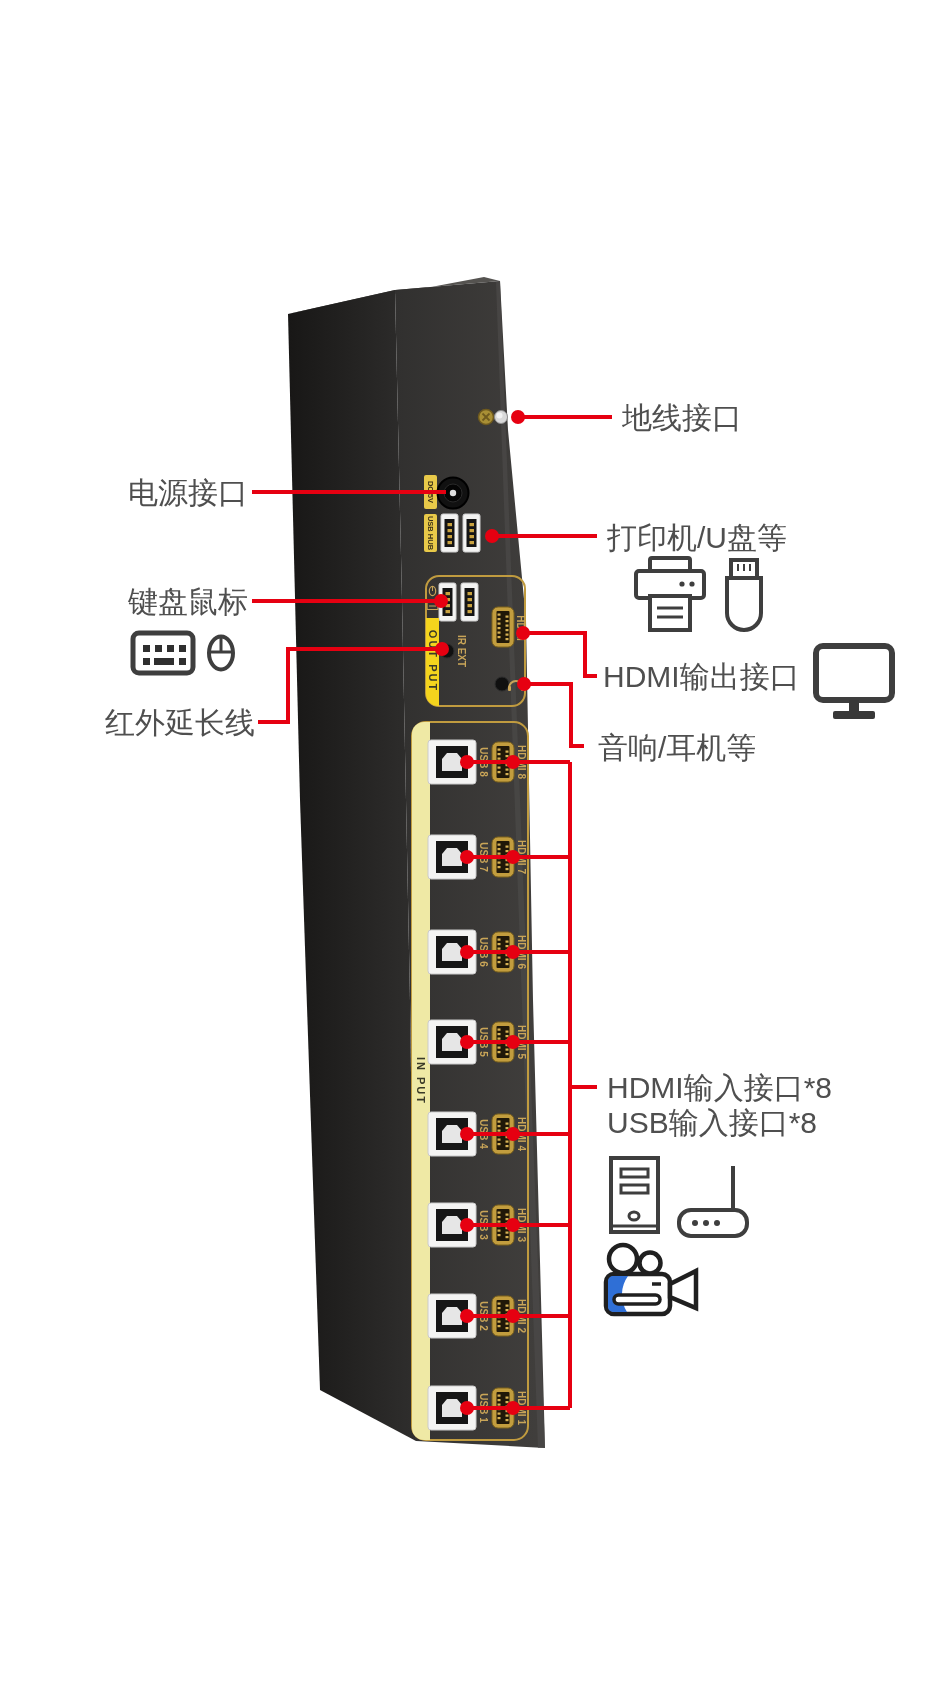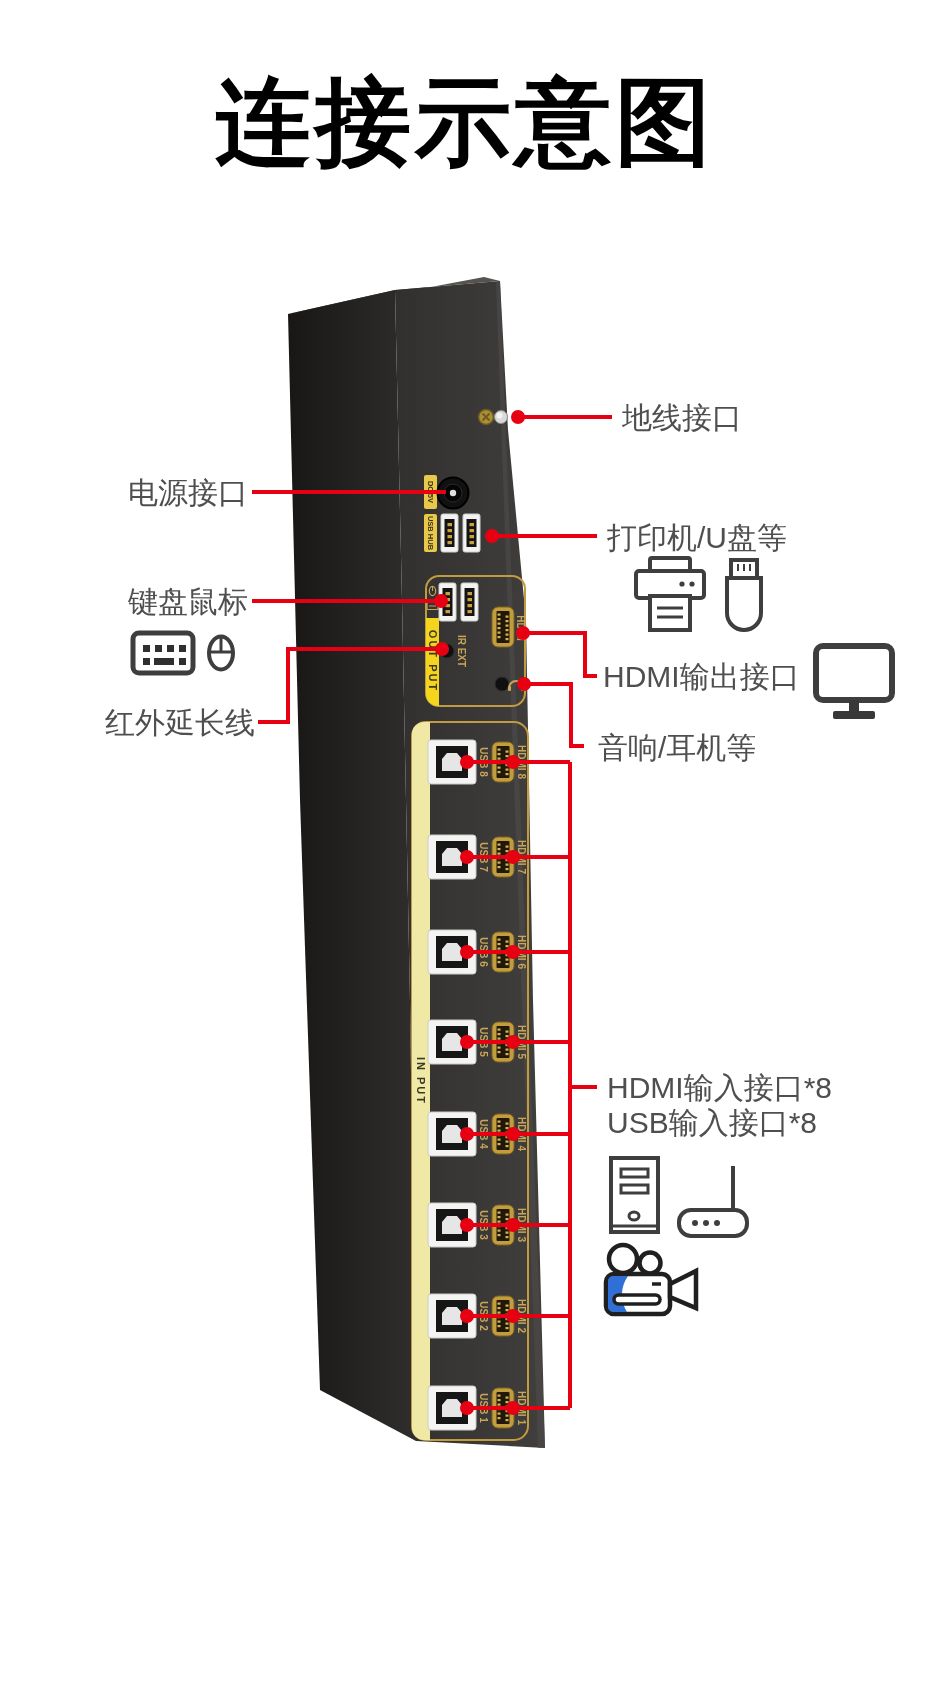--- a/index.html
+++ b/index.html
@@ -14,21 +14,20 @@
   .gold-outline{fill:none;stroke:#c09b3f;stroke-width:2;}
   .port-lb{font-size:10px;font-weight:bold;fill:#c9a558;}
   .tag-lb{font-size:7.5px;font-weight:bold;fill:#3a3117;}
   .stripe-lb{font-size:11px;font-weight:bold;fill:#3a3a28;letter-spacing:2px;}
   .icon-st{stroke:#3e3e3e;fill:#ffffff;}
 </style>
 </head>
 <body>
 
 <div class="stage">
-  <div class="title">连接示意图</div>
 
   <svg class="scene" width="930" height="1689" viewBox="0 0 930 1689" xmlns="http://www.w3.org/2000/svg">
     <defs>
       <linearGradient id="gSide" x1="0" y1="0" x2="1" y2="0">
         <stop offset="0" stop-color="#181716"></stop>
           <stop offset="1" stop-color="#2f2e2d"></stop>
       </linearGradient>
       <linearGradient id="gFront" x1="0" y1="0" x2="1" y2="0">
         <stop offset="0" stop-color="#31302f"></stop>
           <stop offset="1" stop-color="#413f3d"></stop>

